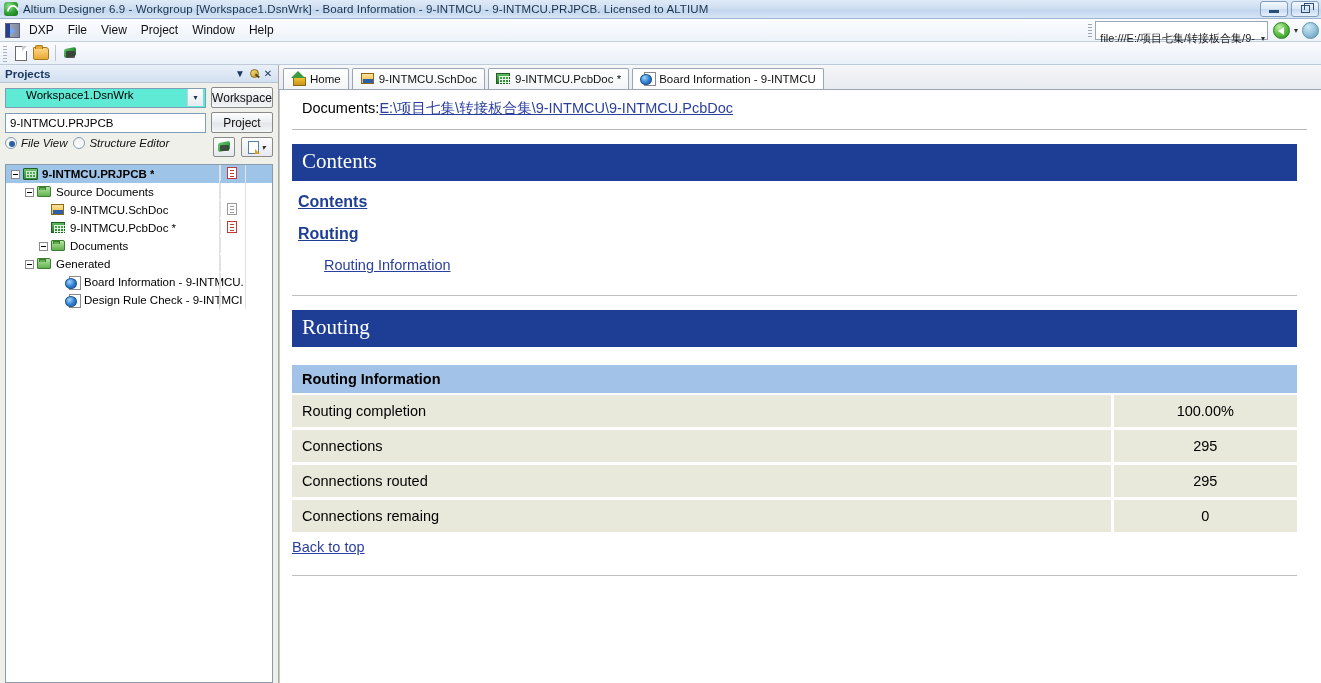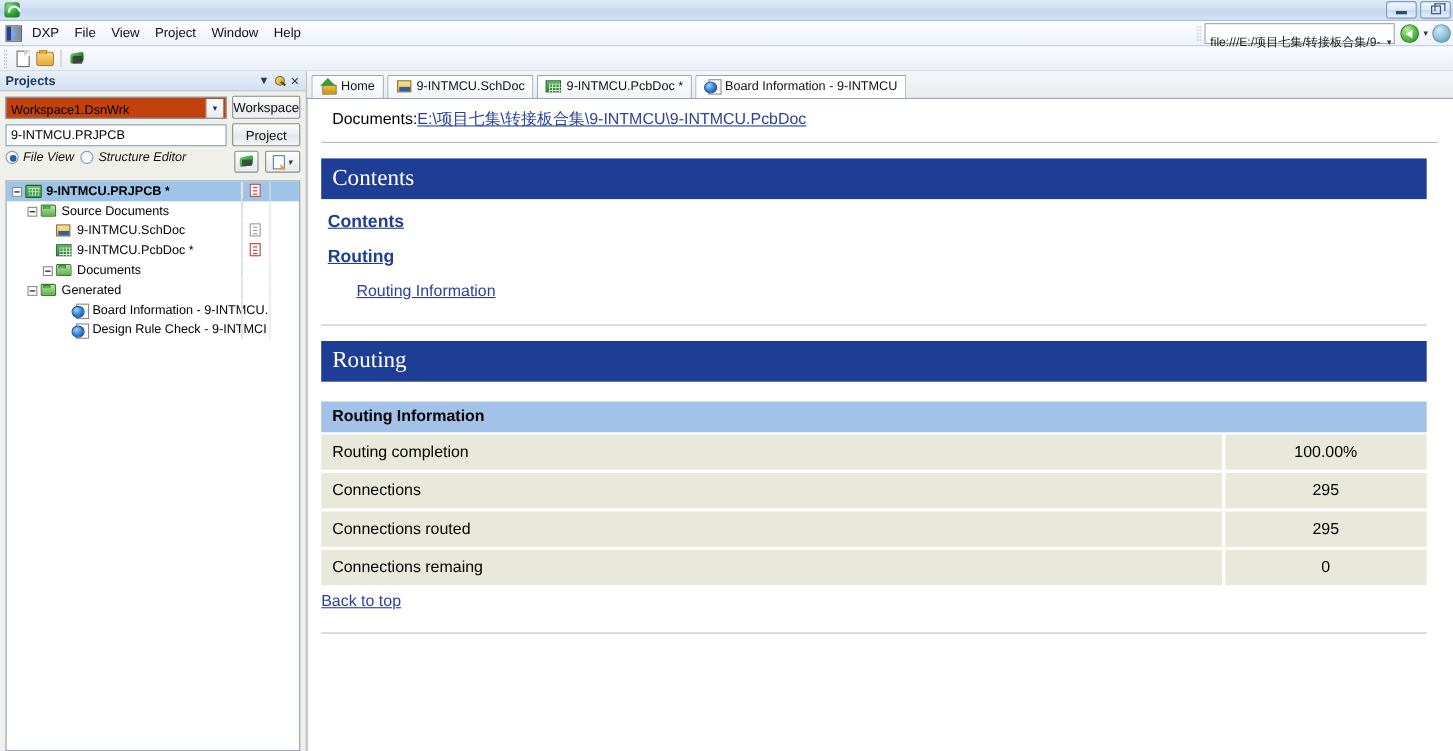--- a/index.html
+++ b/index.html
@@ -142,22 +142,22 @@
   }
   .panel-title { font-size: 11.5px; font-weight: bold; color: #1b3a63; flex: 1; padding-left: 2px; }
   .ph-icon { width: 14px; height: 14px; display:flex; align-items:center; justify-content:center; font-size:10px; color:#1b3a63; }
   .ph-pin { width:12px;height:12px;position:relative; }
   .ph-pin::before{content:"";position:absolute;left:2px;top:1px;width:7px;height:7px;border-radius:50%;background:linear-gradient(135deg,#f6e08a,#c79a1f);border:1px solid #8a6a12;}
   .ph-pin::after{content:"";position:absolute;left:7px;top:7px;width:5px;height:1.5px;background:#5a4a10;transform:rotate(40deg);}
 
   .panel-body { padding: 4px 5px 0 5px; }
   .row { display: flex; align-items: center; gap: 5px; margin-bottom: 4px; }
   .combo {
-    flex: 1; height: 20px; border: 1px solid #7f9db9; background: #c2410c;
-    display: flex; align-items: flex-end; padding: 0 2px 0 4px;
+    flex: 1; height: 20px; border: 1px solid #7f9db9; background: #5eead4;
+    display: flex; align-items: flex-start; padding: 0 2px 0 20px;
     font-size: 11.5px; color: #000;
   }
   .combo .cval { flex: 1; white-space: nowrap; overflow: hidden; }
   .combo .carrow {
     width: 16px; height: 17px; border-left: 1px solid #c5cfdb;
     display: flex; align-items: center; justify-content: center;
     background: linear-gradient(to bottom,#fdfdfd,#e6ebf2);
     font-size: 8px; color: #20344a;
   }
   .txtbox {
@@ -303,20 +303,21 @@
   td.cell-val { width: 185px; text-align: center; border-left: 3px solid #ffffff; }
   .backtop { margin: 4px 0 0 2px; font-size: 14.5px; }
   .backtop a { color: #2b3f9e; text-decoration: underline; }
   .rule2 { height: 1px; background: #c0c0c0; margin: 20px 12px 0 2px; }
 </style>
 </head>
 <body>
 
 <div class="titlebar">
   <span class="titlebar-icon"></span>
+  <span class="titlebar-text">Altium Designer 6.9 - Workgroup [Workspace1.DsnWrk] - Board Information - 9-INTMCU - 9-INTMCU.PRJPCB. Licensed to ALTIUM</span>
   <div class="wincontrols">
     <div class="winbtn">
         <span class="glyph-min"></span>
       </div>
     <div class="winbtn">
         <span class="glyph-rest"></span>
       </div>
   </div>
 </div>
 

